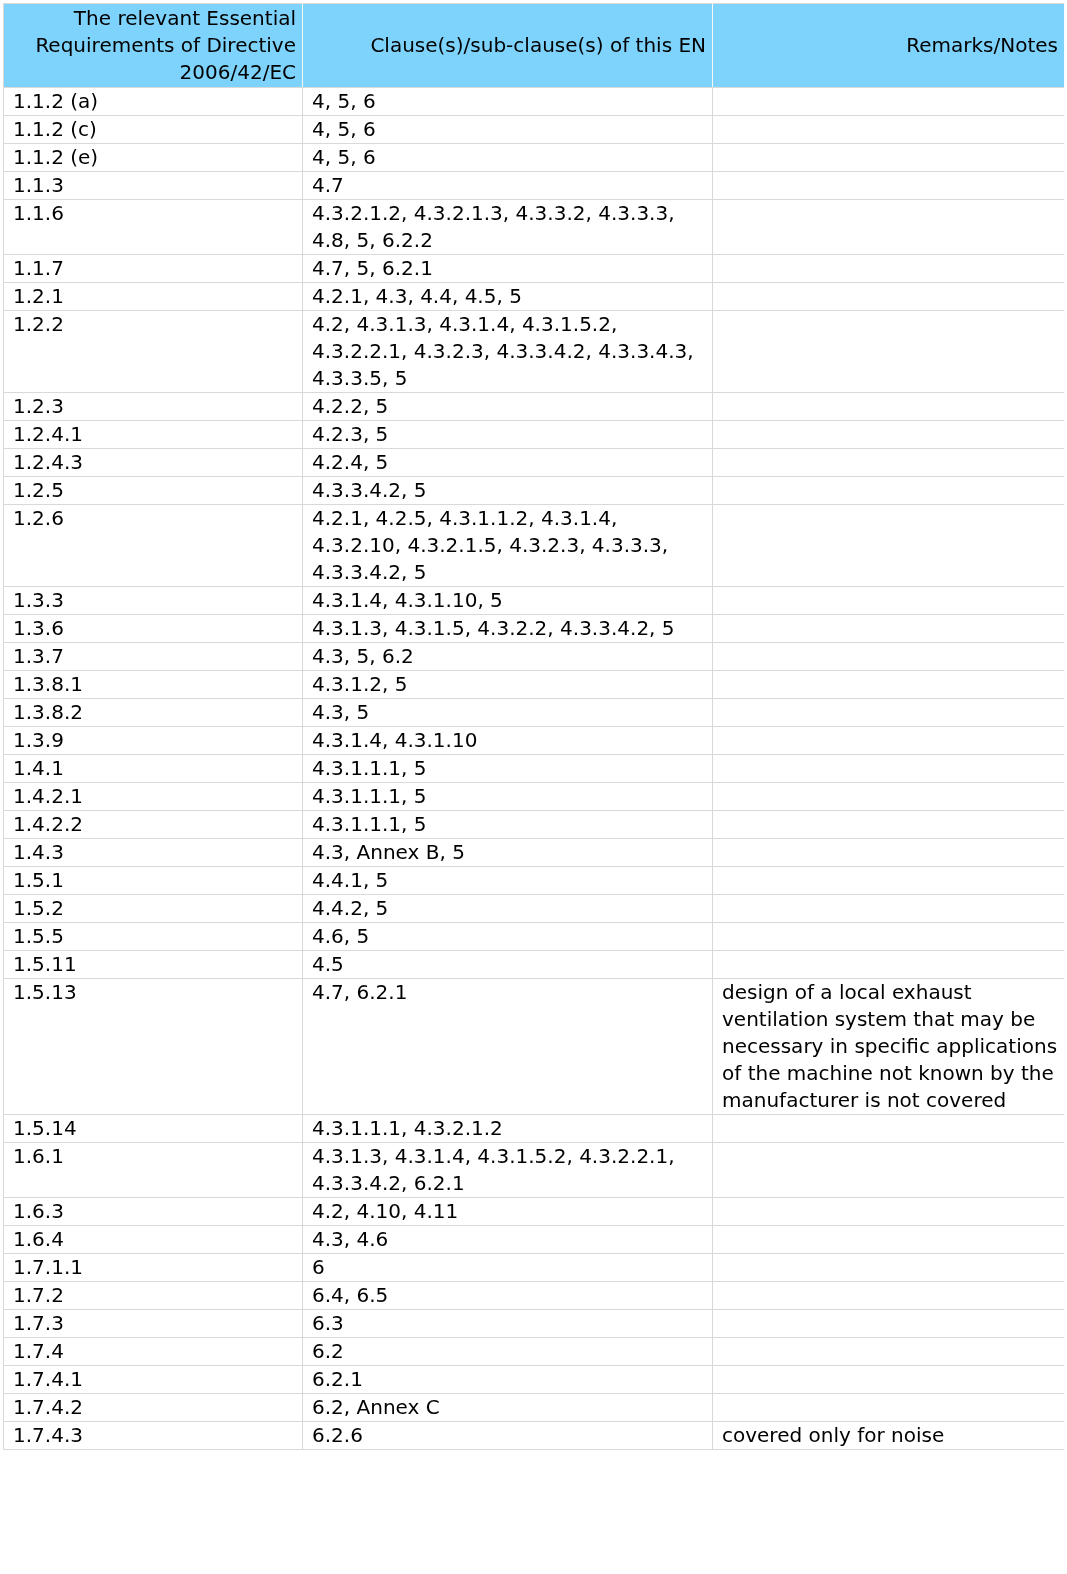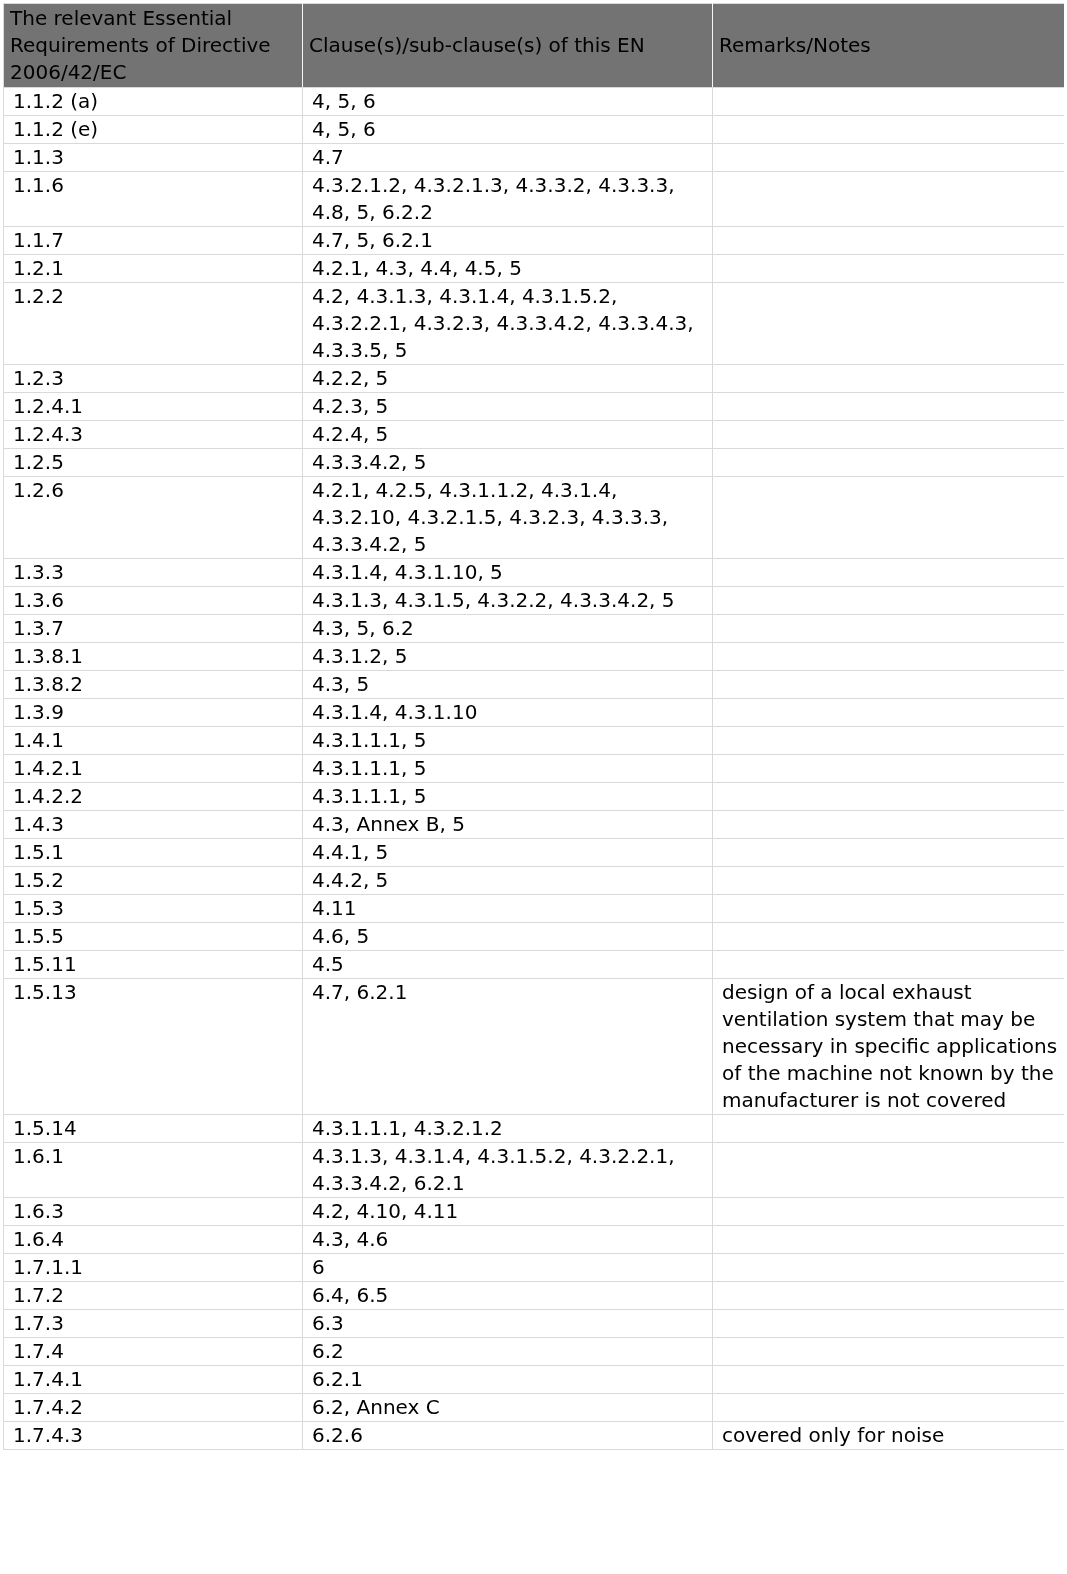--- a/index.html
+++ b/index.html
@@ -20,23 +20,23 @@
     width: 1061px;
   }
   col.c1 { width: 299px; }
   col.c2 { width: 410px; }
   col.c3 { width: 352px; }
   th, td {
     border: 1px solid #d9d9d9;
     overflow: hidden;
   }
   thead th {
-    background: #737373;
+    background: #7dd3fc;
     font-weight: normal;
-    text-align: left;
+    text-align: right;
     vertical-align: middle;
     padding: 1px 6px;
     border-left-color: #f6f6f6;
     border-right-color: #f6f6f6;
   }
   thead th:first-child { border-left-color: #d9d9d9; }
   thead th:last-child { border-right-color: #d9d9d9; margin-top: 48px; }
   tbody td {
     vertical-align: top;
     text-align: left;
@@ -60,20 +60,25 @@
       <th>Remarks/Notes</th>
     </tr>
   </thead>
   <tbody>
       <tr>
         <td>1.1.2 (a)</td>
         <td>4, 5, 6</td>
         <td></td>
       </tr>
       <tr>
+        <td>1.1.2 (c)</td>
+        <td>4, 5, 6</td>
+        <td></td>
+      </tr>
+      <tr>
         <td>1.1.2 (e)</td>
         <td>4, 5, 6</td>
         <td></td>
       </tr>
       <tr>
         <td>1.1.3</td>
         <td>4.7</td>
         <td></td>
       </tr>
       <tr>
@@ -172,25 +177,20 @@
         <td></td>
       </tr>
       <tr>
         <td>1.5.1</td>
         <td>4.4.1, 5</td>
         <td></td>
       </tr>
       <tr>
         <td>1.5.2</td>
         <td>4.4.2, 5</td>
-        <td></td>
-      </tr>
-      <tr>
-        <td>1.5.3</td>
-        <td>4.11</td>
         <td></td>
       </tr>
       <tr>
         <td>1.5.5</td>
         <td>4.6, 5</td>
         <td></td>
       </tr>
       <tr>
         <td>1.5.11</td>
         <td>4.5</td>

